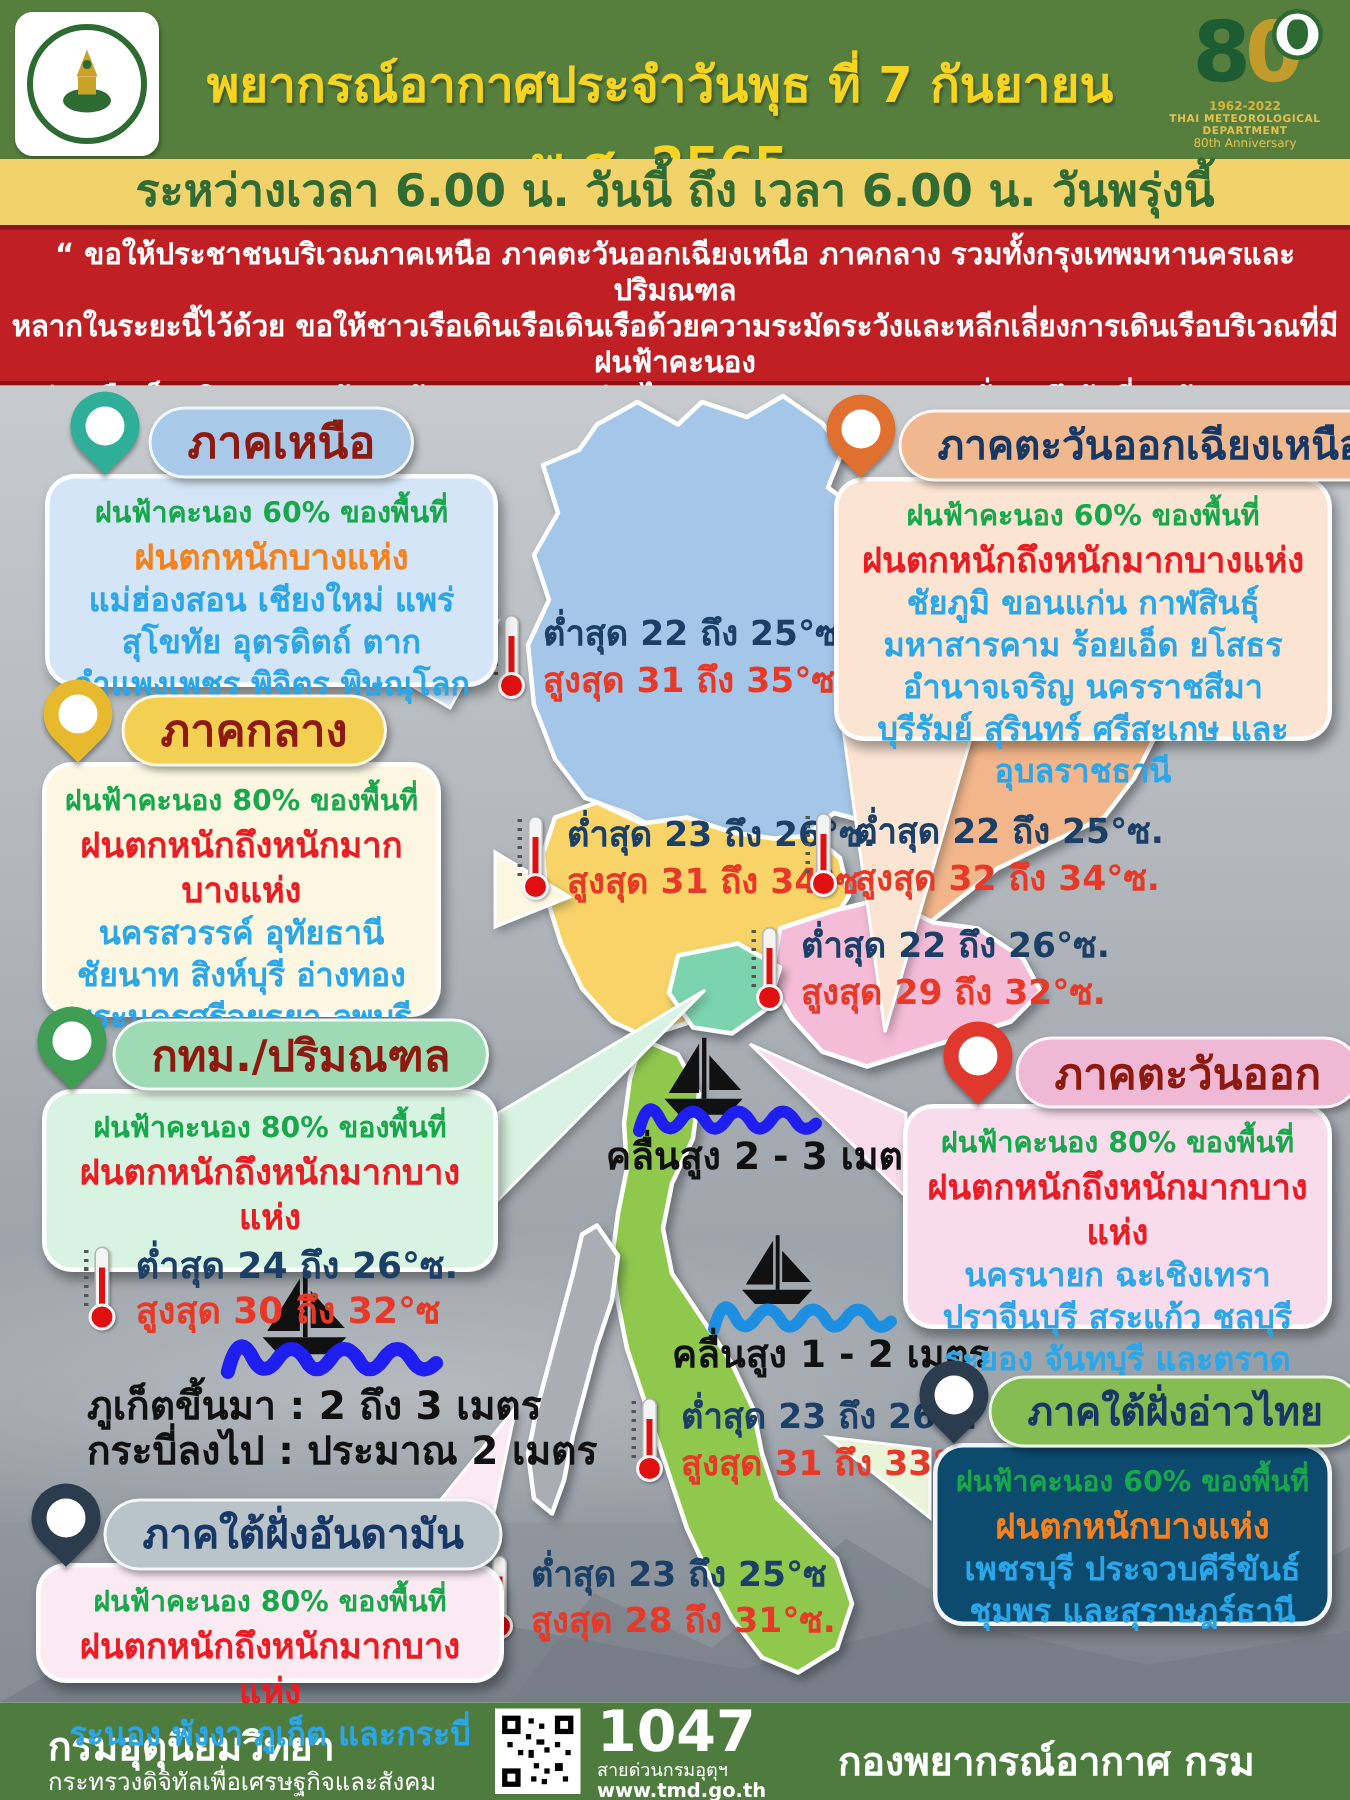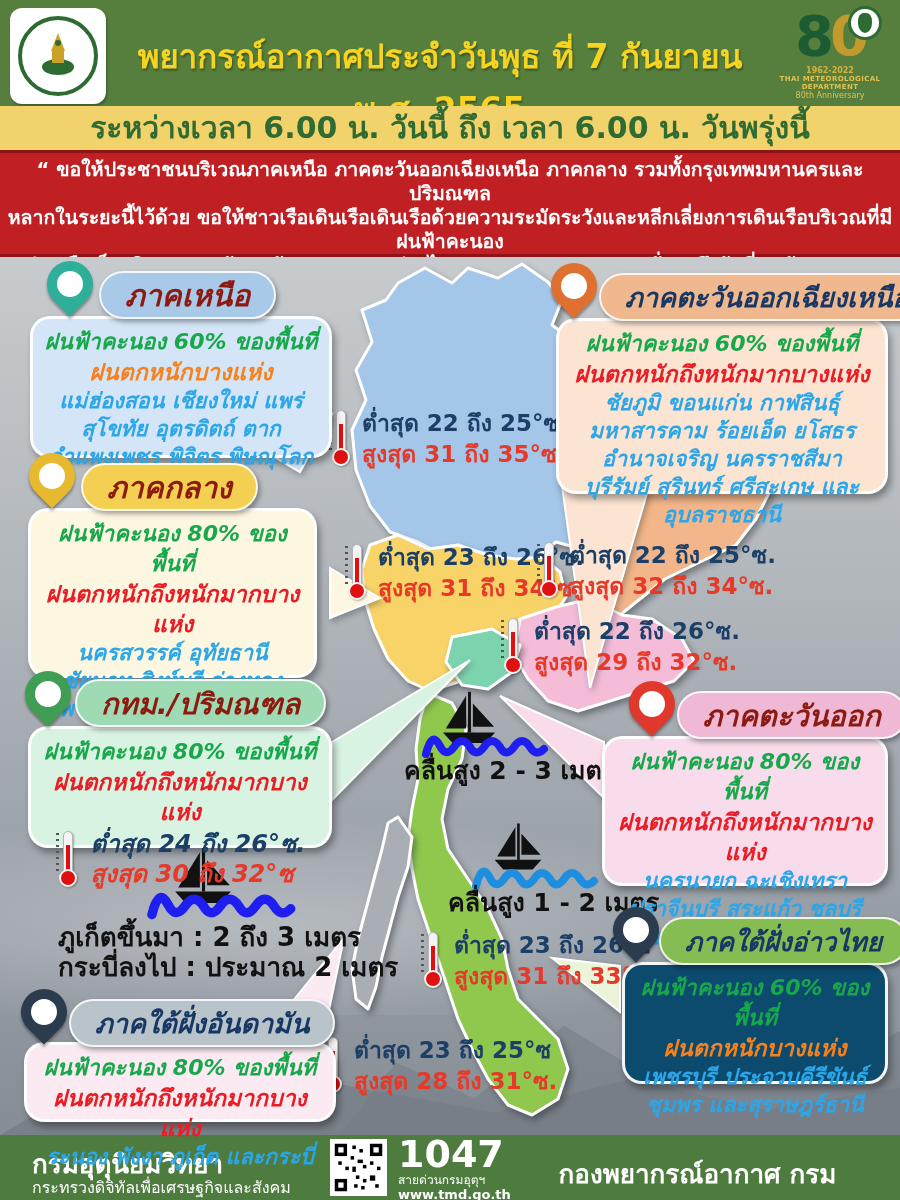--- a/index.html
+++ b/index.html
@@ -43,44 +43,44 @@
   .hill2 { position:absolute; right:0; bottom:0; width:900px; height:140px; opacity:.4; background:#666e78;
            clip-path:polygon(0 100%,8% 70%,22% 88%,38% 64%,55% 84%,70% 60%,85% 82%,100% 66%,100% 100%); }
   .mist  { position:absolute; left:0; bottom:120px; width:900px; height:220px;
            background:radial-gradient(ellipse 60% 50% at 30% 60%, rgba(255,255,255,.30), rgba(255,255,255,0)); }
   svg.mapsvg, svg.tails { position:absolute; left:0; top:0; width:900px; height:878px; }
   .mapsvg polygon { stroke:#fff; stroke-width:3; stroke-linejoin:round; filter:drop-shadow(3px 4px 3px rgba(40,45,50,.45)); }
   .tails polygon { stroke:#fff; stroke-width:2; filter:drop-shadow(2px 3px 3px rgba(40,45,50,.35)); }
 
   
   .region-box { position:absolute; border-radius:20px; border:3px solid rgba(255,255,255,.95);
-           box-shadow:3px 5px 7px rgba(0,0,0,.35); padding:8px 10px 6px; text-align:center; z-index:5;font-style:italic; }
+           box-shadow:3px 5px 7px rgba(0,0,0,.35); padding:8px 10px 6px; text-align:center; z-index:5; }
   .pill { position:absolute; height:48px; line-height:46px; border-radius:26px; padding:0 24px;
            font-weight:bold; white-space:nowrap; border:2px solid rgba(255,255,255,.85);
            box-shadow:2px 3px 5px rgba(0,0,0,.35); z-index:6; }
   .pin { position:absolute; width:46px; height:46px; border-radius:50% 50% 50% 0;
            transform:rotate(-45deg); box-shadow:-2px 2px 3px rgba(0,0,0,.35); z-index:7; }
   .pin::after { content:""; position:absolute; left:10px; top:10px; width:26px; height:26px; border-radius:50%; background:#fff; }
   .pin-teal{background:#2fae99;} .pin-orange{background:#df7030;} .pin-yellow{background:#e6b92f;}
   .pin-green{background:#3f9e53;} .pin-red{background:#e0382c;} .pin-navy{background:#2b3c4e;}
 
-  .rain { font-size:22px; font-weight:bold; color:#18a84b; line-height:30px; }
+  .rain { font-size:19px; font-weight:bold; color:#18a84b; line-height:30px; }
   .heavy { font-size:23px; font-weight:bold; line-height:30px; }
   .hv-orange { color:#f5821f; } .hv-red { color:#ea1c24; }
   .provinces { font-size:21.5px; font-weight:bold; color:#2ba6e8; line-height:28px; }
 
   .rb-north   { left:30px;  top:316px; width:302px; height:142px; background:#d3e5f6; }
   .rb-north .pill { left:66px; top:-48px; background:#a9c9e9; color:#8c1a10; font-size:30px; }
   .rb-north .pin { left:14px; top:-58px; }
 
   .rb-ne      { left:556px; top:318px; width:332px; height:176px; background:#fbe4d2; }
   .rb-ne .pill { left:40px; top:-48px; background:#f0b88e; color:#173764; font-size:27px; }
   .rb-ne .pin { left:-8px; top:-58px; }
 
-  .rb-central { left:28px;  top:508px; width:289px; height:170px; background:#fdf7e2; }
+  .rb-central { left:28px;  top:508px; width:266px; height:170px; background:#fdf7e2; }
   .rb-central .pill { left:50px; top:-48px; background:#f3cf52; color:#8c1a10; font-size:30px; }
   .rb-central .pin { left:-2px; top:-58px; }
 
   .rb-bkk     { left:28px;  top:726px; width:304px; height:122px; background:#d9f3e2; }
   .rb-bkk .pill { left:44px; top:-50px; background:#9edbb4; color:#8c1a10; font-size:29px; }
   .rb-bkk .pin { left:-6px; top:-58px; }
   .temp-rows { display:flex; align-items:center; justify-content:center; gap:10px; margin-top:2px; }
   .temp-col { text-align:left; }
   .t-min { color:#1b3f66; font-weight:bold; font-size:24px; line-height:30px; }
   .t-max { color:#e63928; font-weight:bold; font-size:24px; line-height:30px; }

